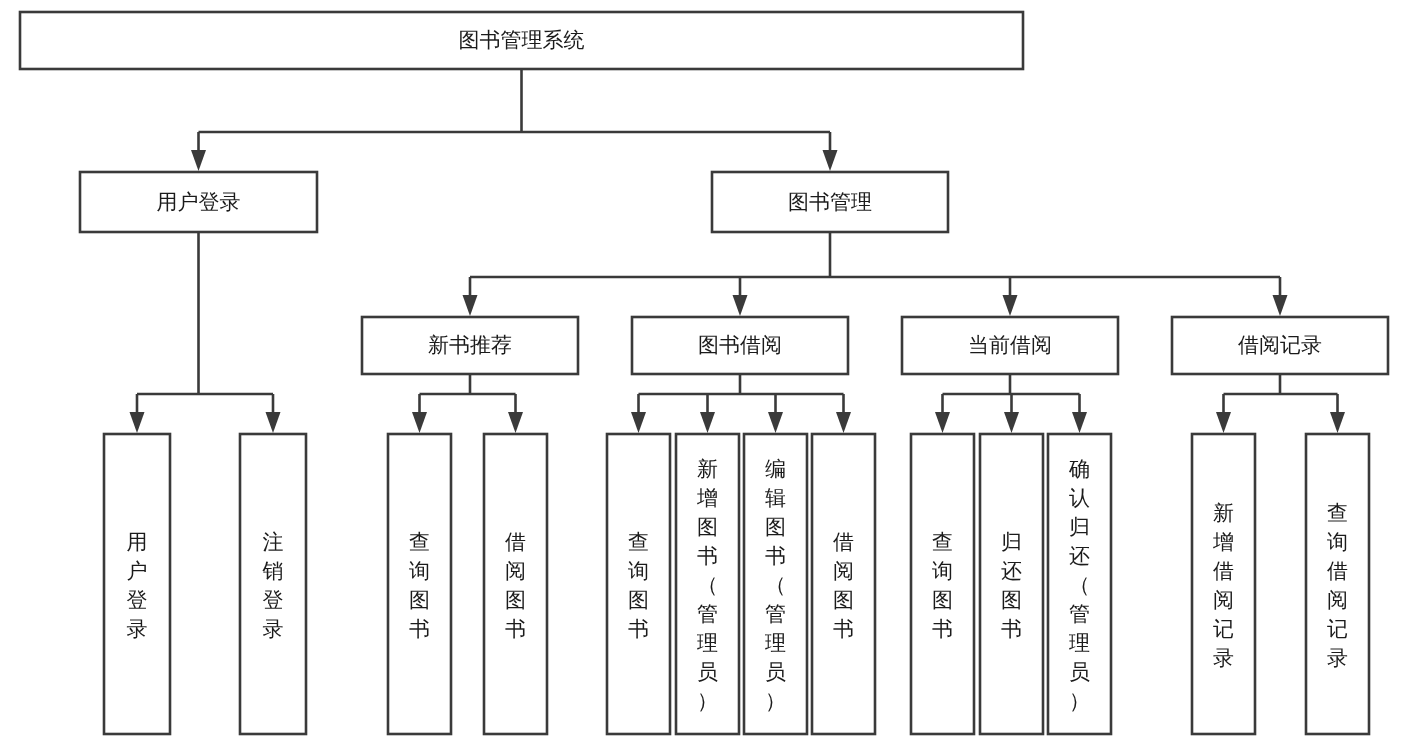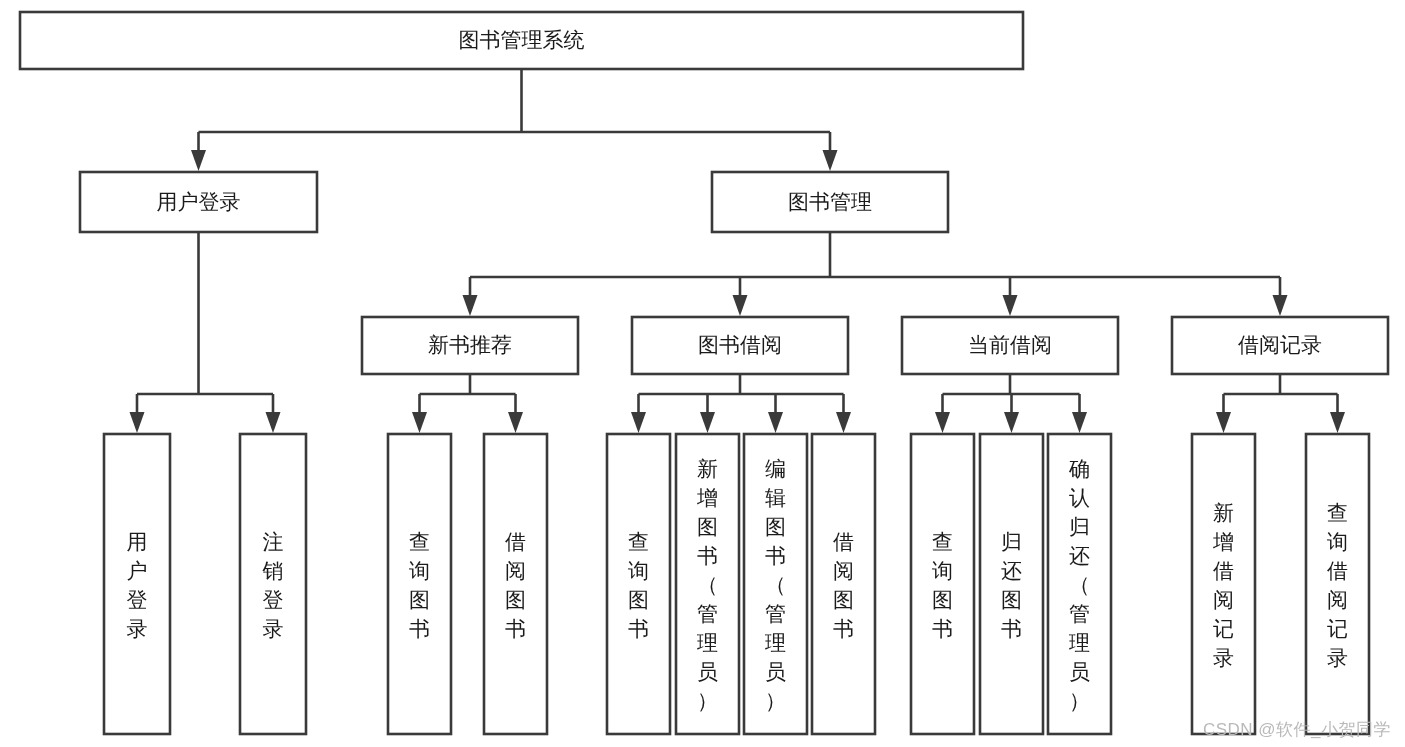--- a/index.html
+++ b/index.html
@@ -215,14 +215,13 @@
         <g>
           <rect x="1192" y="434" width="63" height="300" class="node-box"></rect>
           <text x="1223.5" y="0" class="node-label-v"><tspan x="1223.5" y="519.62">新</tspan><tspan x="1223.5" y="548.62">增</tspan><tspan x="1223.5" y="577.62">借</tspan><tspan x="1223.5" y="606.62">阅</tspan><tspan x="1223.5" y="635.62">记</tspan><tspan x="1223.5" y="664.62">录</tspan></text>
         </g>
         <g>
           <rect x="1306" y="434" width="63" height="300" class="node-box"></rect>
           <text x="1337.5" y="0" class="node-label-v"><tspan x="1337.5" y="519.62">查</tspan><tspan x="1337.5" y="548.62">询</tspan><tspan x="1337.5" y="577.62">借</tspan><tspan x="1337.5" y="606.62">阅</tspan><tspan x="1337.5" y="635.62">记</tspan><tspan x="1337.5" y="664.62">录</tspan></text>
         </g>
       </g>
   </svg>
-  <div class="watermark">CSDN @软件_小贺同学</div>
 </div>
 
 </body></html>

